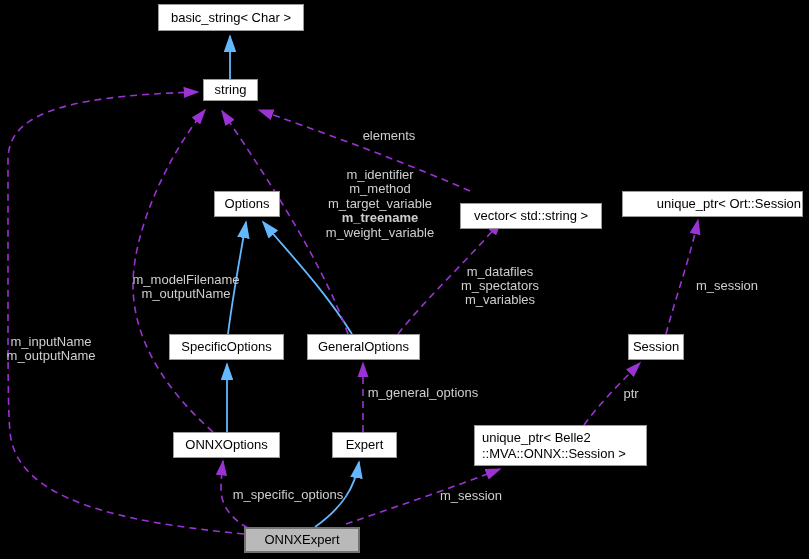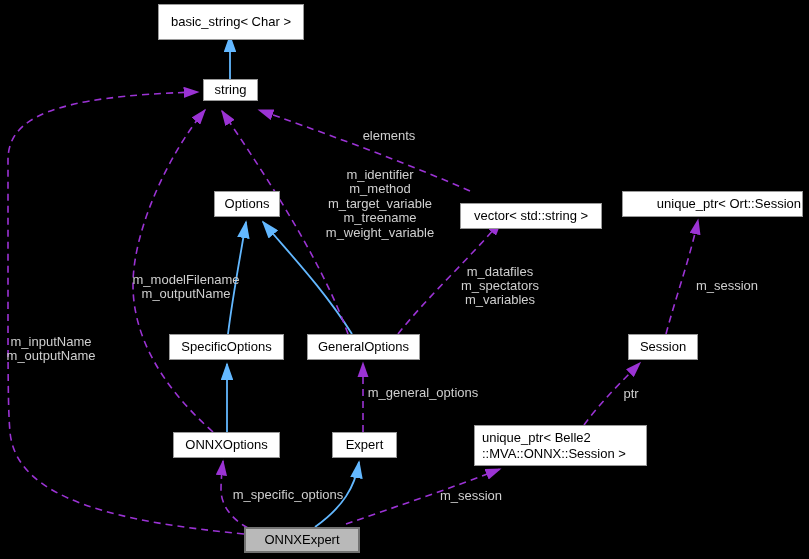--- a/index.html
+++ b/index.html
@@ -64,62 +64,62 @@
       <path d="M213,432 C160,385 133,335 133,285 C133,230 168,155 205,110" fill="none" stroke="#9B33D4" stroke-width="1.6" stroke-dasharray="7,5" marker-end="url(#arrow-purple)"></path>
       <path d="M348,334 C320,255 255,160 222,111" fill="none" stroke="#9B33D4" stroke-width="1.6" stroke-dasharray="7,5" marker-end="url(#arrow-purple)"></path>
       <path d="M470,191 C395,158 310,128 259,110" fill="none" stroke="#9B33D4" stroke-width="1.6" stroke-dasharray="7,5" marker-end="url(#arrow-purple)"></path>
       <path d="M398,334 C428,296 470,258 501,221" fill="none" stroke="#9B33D4" stroke-width="1.6" stroke-dasharray="7,5" marker-end="url(#arrow-purple)"></path>
       <path d="M666,334 C676,296 690,258 698,220" fill="none" stroke="#9B33D4" stroke-width="1.6" stroke-dasharray="7,5" marker-end="url(#arrow-purple)"></path>
       <path d="M584,425 C600,403 622,381 640,363" fill="none" stroke="#9B33D4" stroke-width="1.6" stroke-dasharray="7,5" marker-end="url(#arrow-purple)"></path>
       <path d="M363,432 L363,363" fill="none" stroke="#9B33D4" stroke-width="1.6" stroke-dasharray="7,5" marker-end="url(#arrow-purple)"></path>
       <path d="M248,528 C228,517 221,502 221,490 C221,480 222,470 223,461" fill="none" stroke="#9B33D4" stroke-width="1.6" stroke-dasharray="7,5" marker-end="url(#arrow-purple)"></path>
       <path d="M346,524 C395,507 452,488 500,469" fill="none" stroke="#9B33D4" stroke-width="1.6" stroke-dasharray="7,5" marker-end="url(#arrow-purple)"></path>
     </svg>
-<div class="node" style="left: 158px; top: 4px; width: 146px; height: 36px;">
+<div class="node" style="left: 158px; top: 4px; width: 146px; height: 27px;">
       <div>basic_string&lt; Char &gt;</div>
     </div>
     <div class="node" style="left: 203px; top: 79px; width: 55px; height: 22px;">
       <div>string</div>
     </div>
     <div class="node" style="left: 214px; top: 191px; width: 66px; height: 26px;">
       <div>Options</div>
     </div>
     <div class="node" style="left: 460px; top: 203px; width: 142px; height: 26px;">
       <div>vector&lt; std::string &gt;</div>
     </div>
     <div class="node" style="left: 622px; top: 191px; width: 181px; height: 26px; padding-left: 44px;">
       <div>unique_ptr&lt; Ort::Session &gt;</div>
     </div>
     <div class="node" style="left: 169px; top: 334px; width: 115px; height: 26px;">
       <div>SpecificOptions</div>
     </div>
     <div class="node" style="left: 307px; top: 334px; width: 113px; height: 26px;">
       <div>GeneralOptions</div>
     </div>
-    <div class="node" style="left: 628px; top: 334px; width: 70px; height: 26px;">
+    <div class="node" style="left: 628px; top: 334px; width: 56px; height: 26px;">
       <div>Session</div>
     </div>
     <div class="node" style="left: 173px; top: 432px; width: 107px; height: 26px;">
       <div>ONNXOptions</div>
     </div>
     <div class="node" style="left: 332px; top: 432px; width: 65px; height: 26px;">
       <div>Expert</div>
     </div>
     <div class="node align-left" style="left: 474px; top: 425px; width: 173px; height: 41px;">
       <div>unique_ptr&lt; Belle2</div>
       <div>::MVA::ONNX::Session &gt;</div>
     </div>
     <div class="node highlight" style="left: 244px; top: 527px; width: 116px; height: 26px;">
       <div>ONNXExpert</div>
     </div>
     <div class="edge-label" style="left: 389px; top: 136px;">elements</div>
     <div class="edge-label" style="left: 380px; top: 175px;">m_identifier</div>
     <div class="edge-label" style="left: 380px; top: 189.4px;">m_method</div>
     <div class="edge-label" style="left: 380px; top: 203.8px;">m_target_variable</div>
-    <div class="edge-label" style="left: 380px; top: 218.2px;">m_treename</div>
+    <div class="edge-label" style="left: 380px; top: 218.2px; font-weight: bold;">m_treename</div>
     <div class="edge-label" style="left: 380px; top: 232.6px;">m_weight_variable</div>
     <div class="edge-label" style="left: 186px; top: 280px;">m_modelFilename</div>
     <div class="edge-label" style="left: 186px; top: 294px;">m_outputName</div>
     <div class="edge-label" style="left: 51px; top: 342px;">m_inputName</div>
     <div class="edge-label" style="left: 51px; top: 356px;">m_outputName</div>
     <div class="edge-label" style="left: 500px; top: 272px;">m_datafiles</div>
     <div class="edge-label" style="left: 500px; top: 286px;">m_spectators</div>
     <div class="edge-label" style="left: 500px; top: 300px;">m_variables</div>
     <div class="edge-label" style="left: 727px; top: 286px;">m_session</div>
     <div class="edge-label" style="left: 423px; top: 393px;">m_general_options</div>

